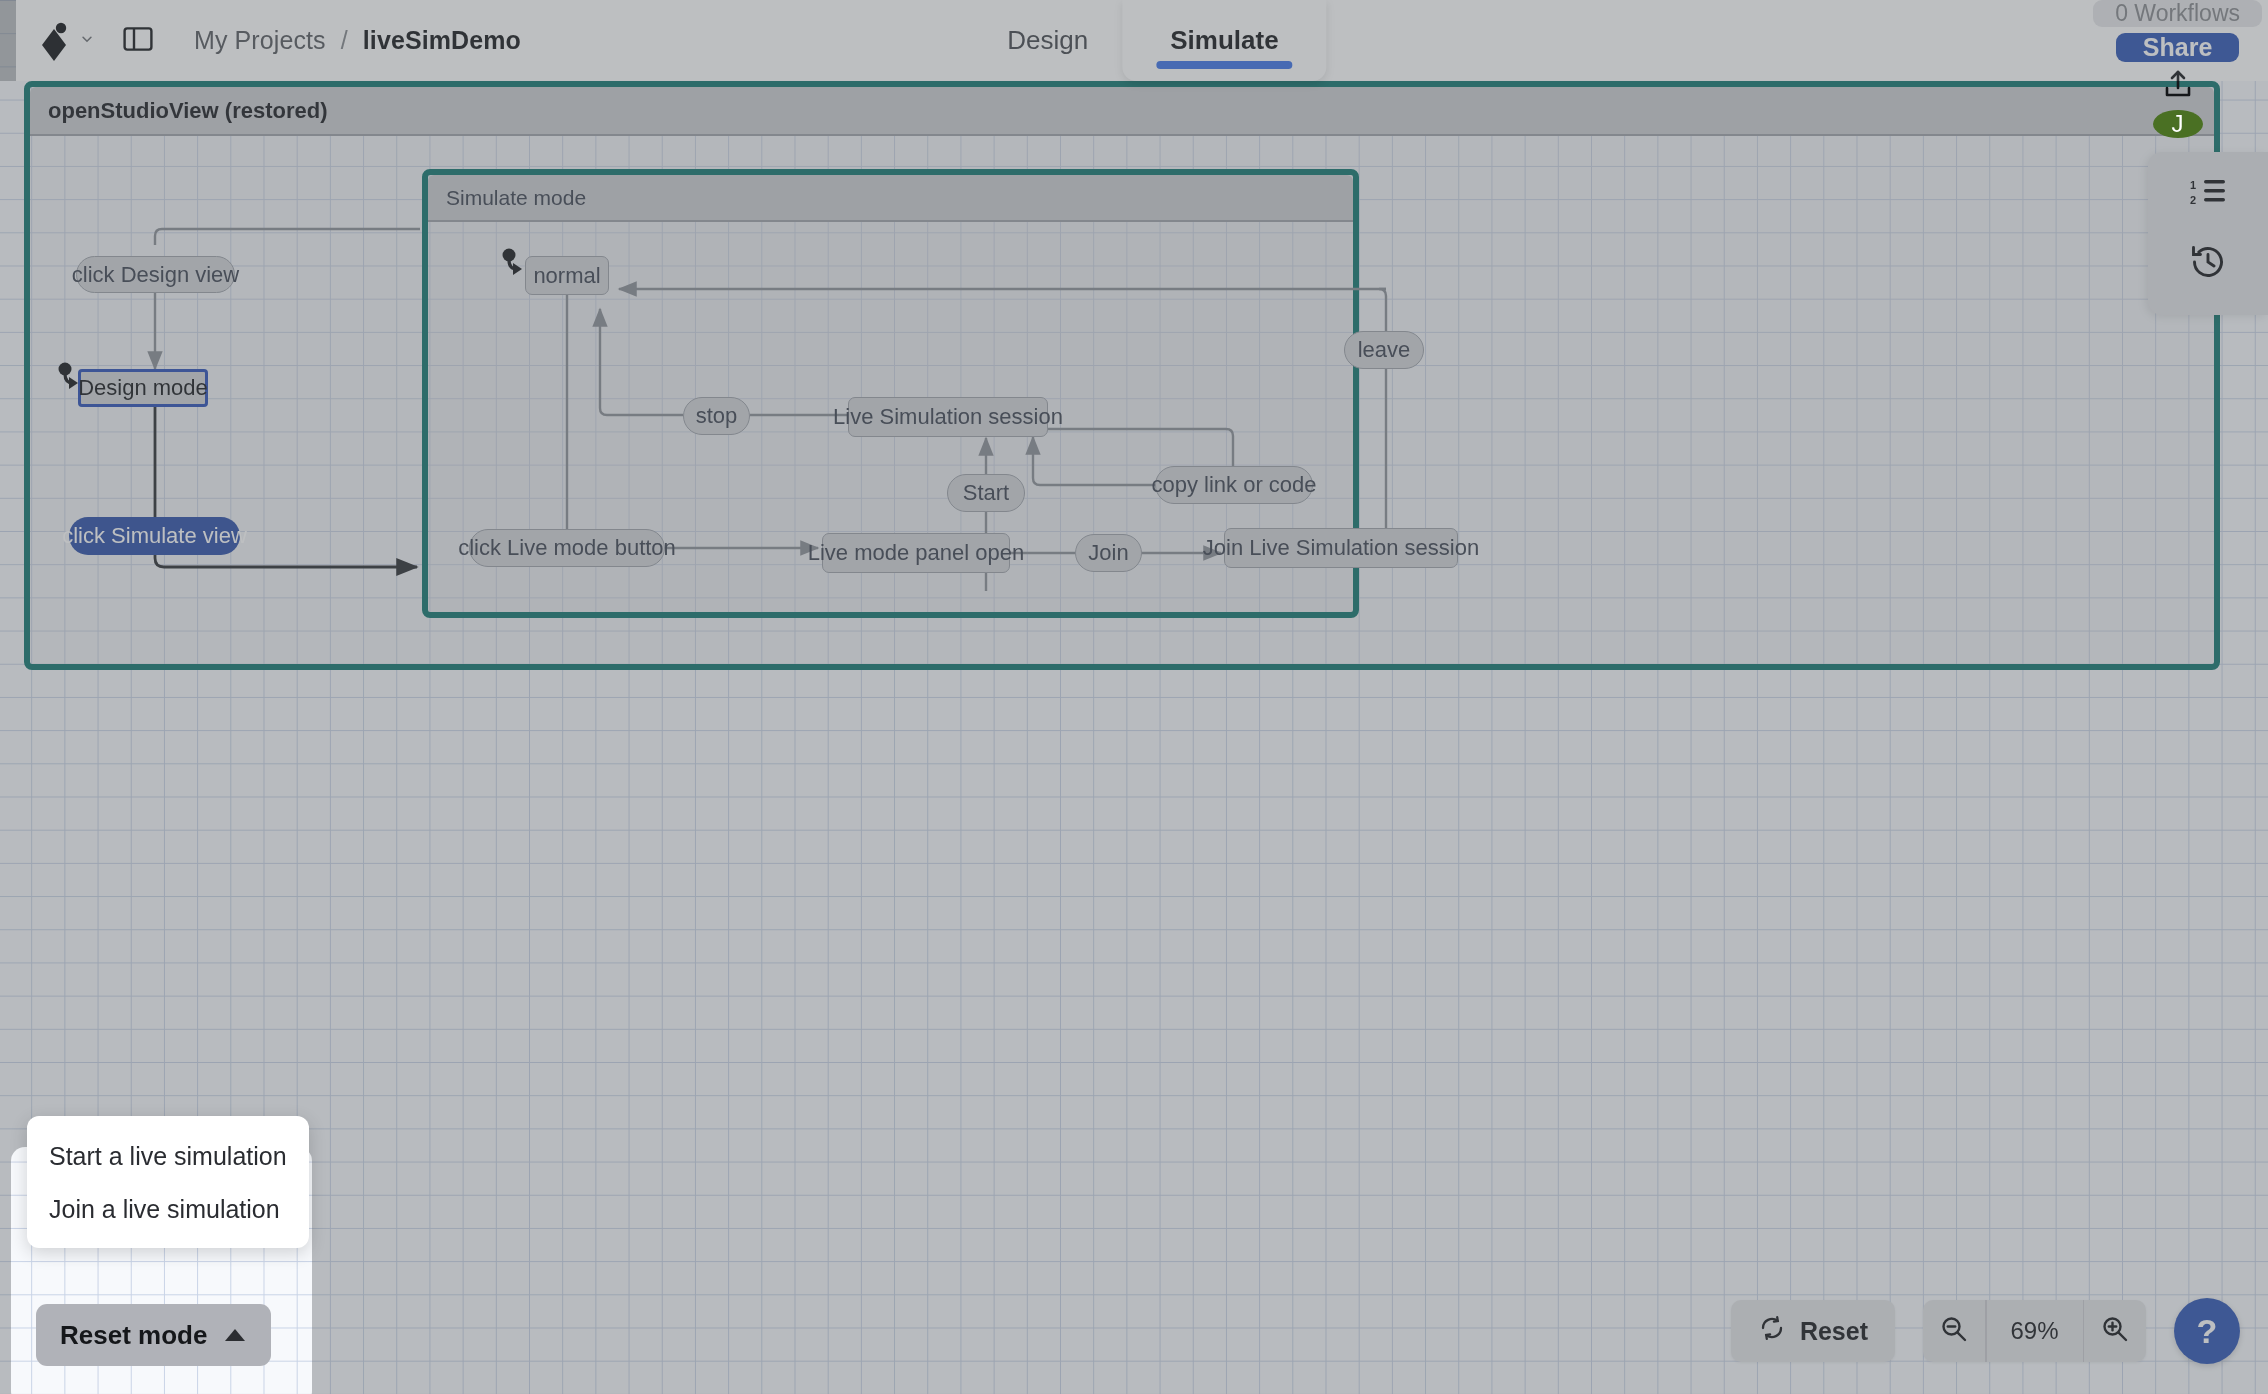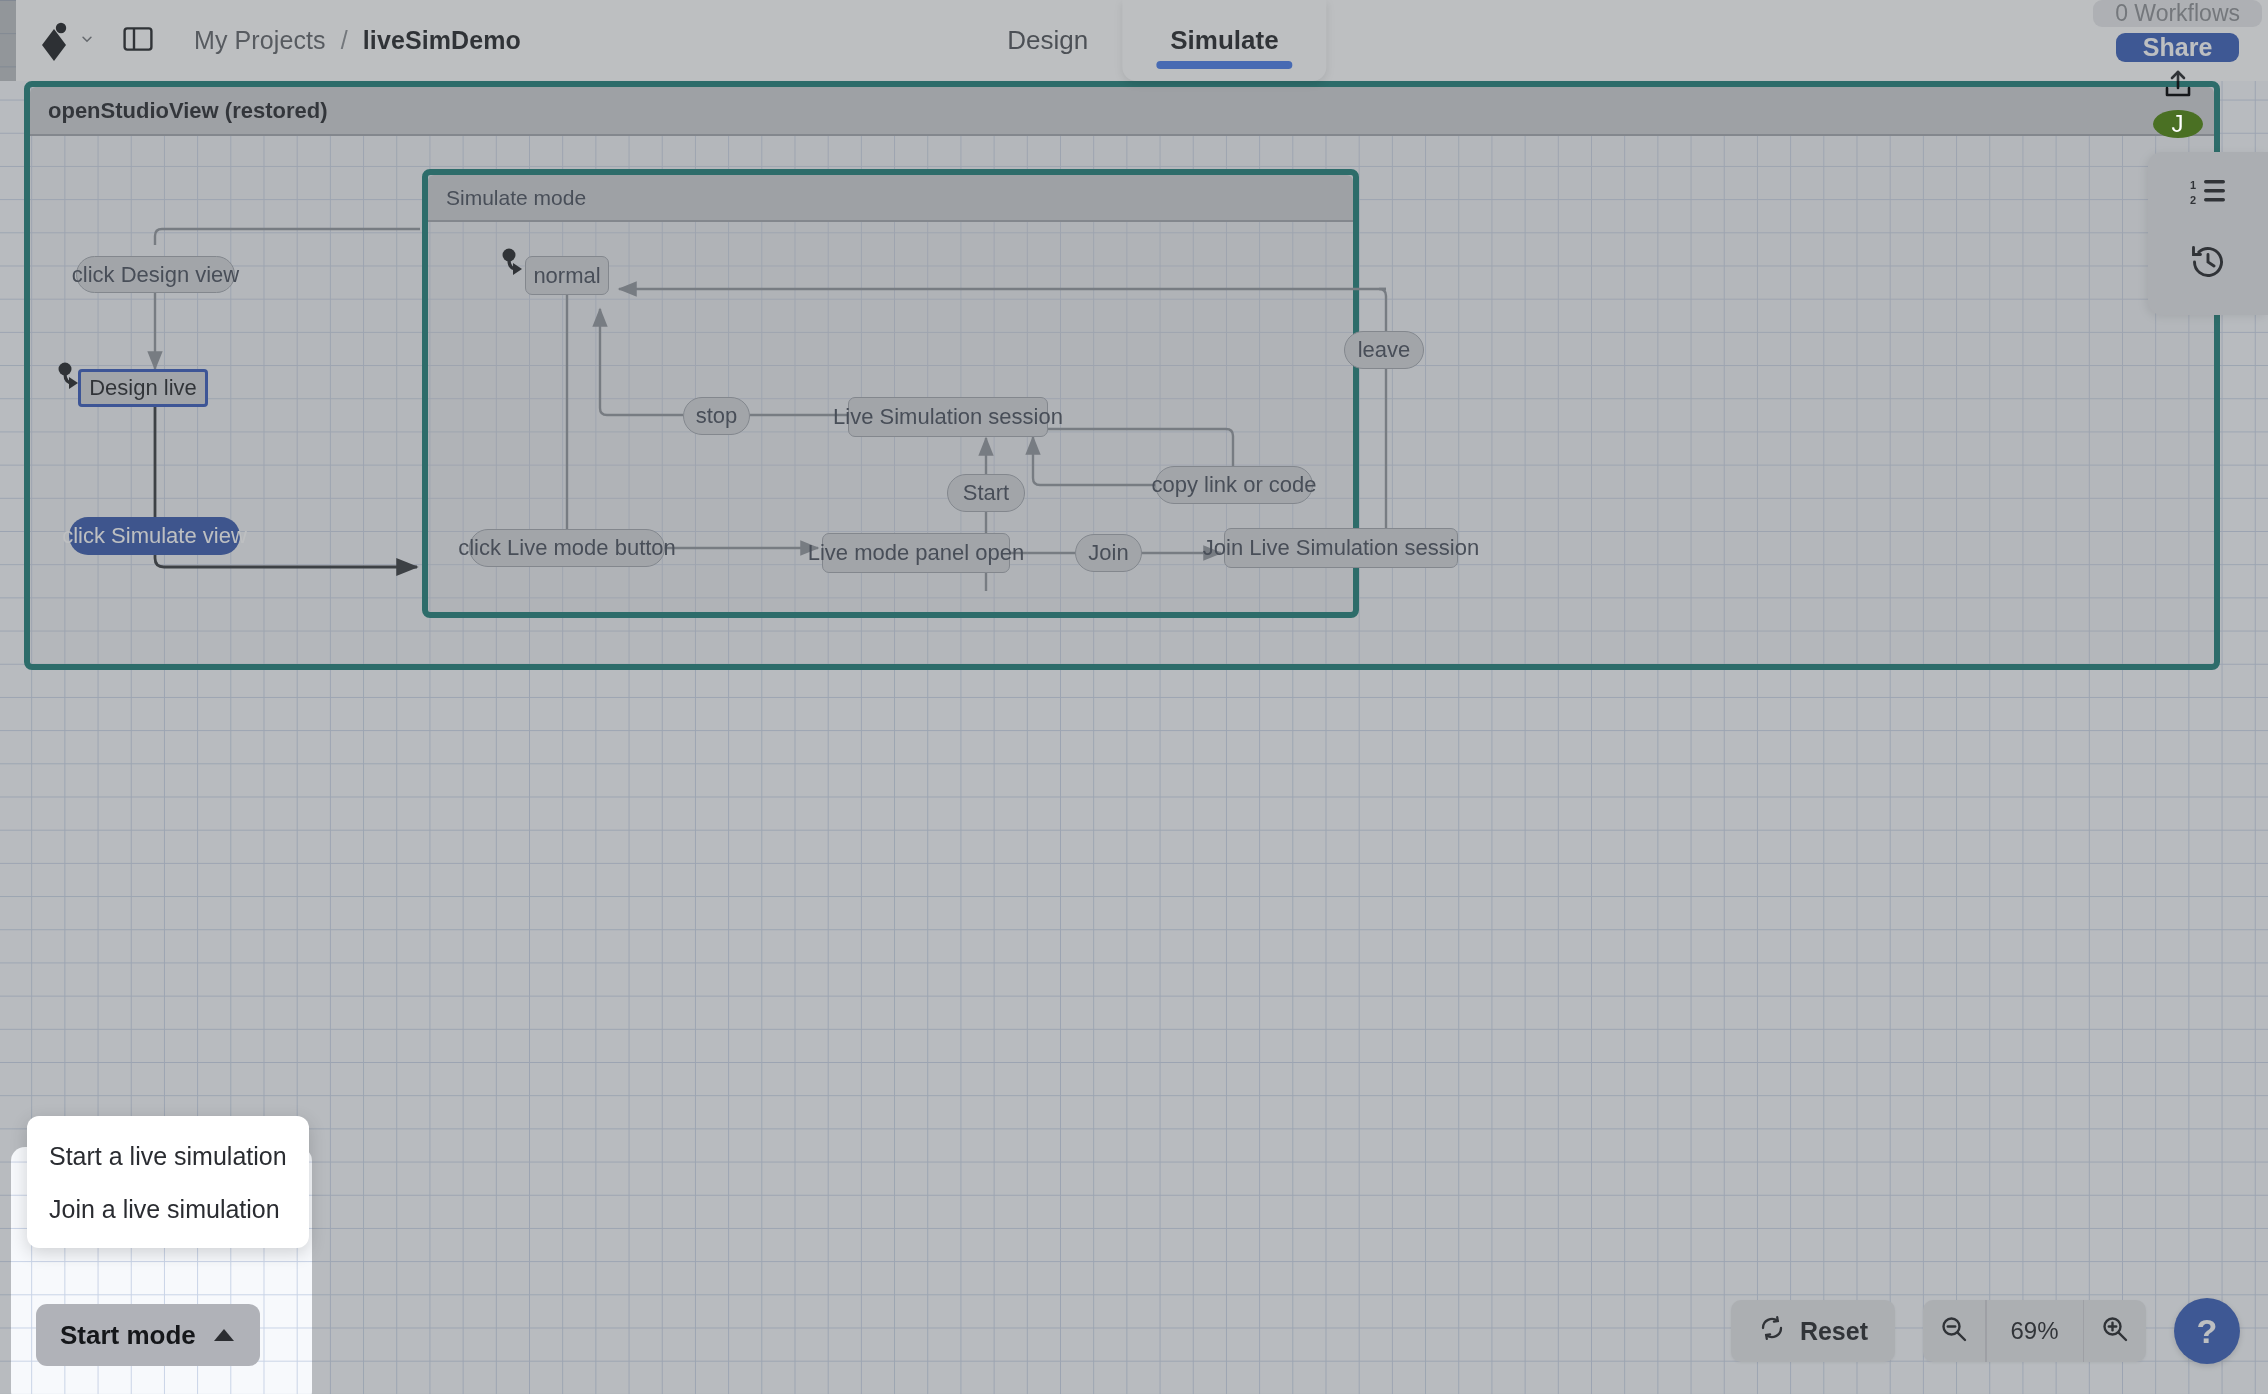--- a/index.html
+++ b/index.html
@@ -293,21 +293,21 @@
         <path d="M9,13 C9,20 13,22 17,22" stroke="#15171a" stroke-width="3.2" fill="none"></path>
         <path d="M13,16 L22,22 L13,28 z" fill="#15171a"></path>
       </svg>
     </div>
 
     <div class="node pill" style="left:76px; top:175px; width:159px; height:37px;">
       <span>click Design view</span>
     </div>
 
     <div class="node state hl-box" style="left:78px; top:288px; width:130px; height:38px;">
-      <span>Design live</span>
+      <span>Design mode</span>
     </div>
 
     <div class="node pill hl-pill" style="left:69px; top:436px; width:171px; height:38px;">
       <span>click Simulate view</span>
     </div>
 
     <div class="node state" style="left:525px; top:175px; width:84px; height:39px;">
       <span>normal</span>
     </div>
 
@@ -416,21 +416,21 @@
 
   <div class="dimmer"></div>
   <div class="spotlight"></div>
 
   <div class="live-popup">
     <div class="live-item">Start a live simulation</div>
     <div class="live-item">Join a live simulation</div>
   </div>
 
   <div class="live-mode-btn">
-    <span>Start mode</span>
+    <span>Reset mode</span>
     <span>
       <svg width="24" height="18" viewBox="0 0 24 18">
           <path d="M12 3 L22 15 L2 15 z" fill="#2b2d31"></path>
         </svg>
     </span>
   </div>
 
   <div class="topbar">
     <div class="tb-left">
       <div class="logo-wrap">

